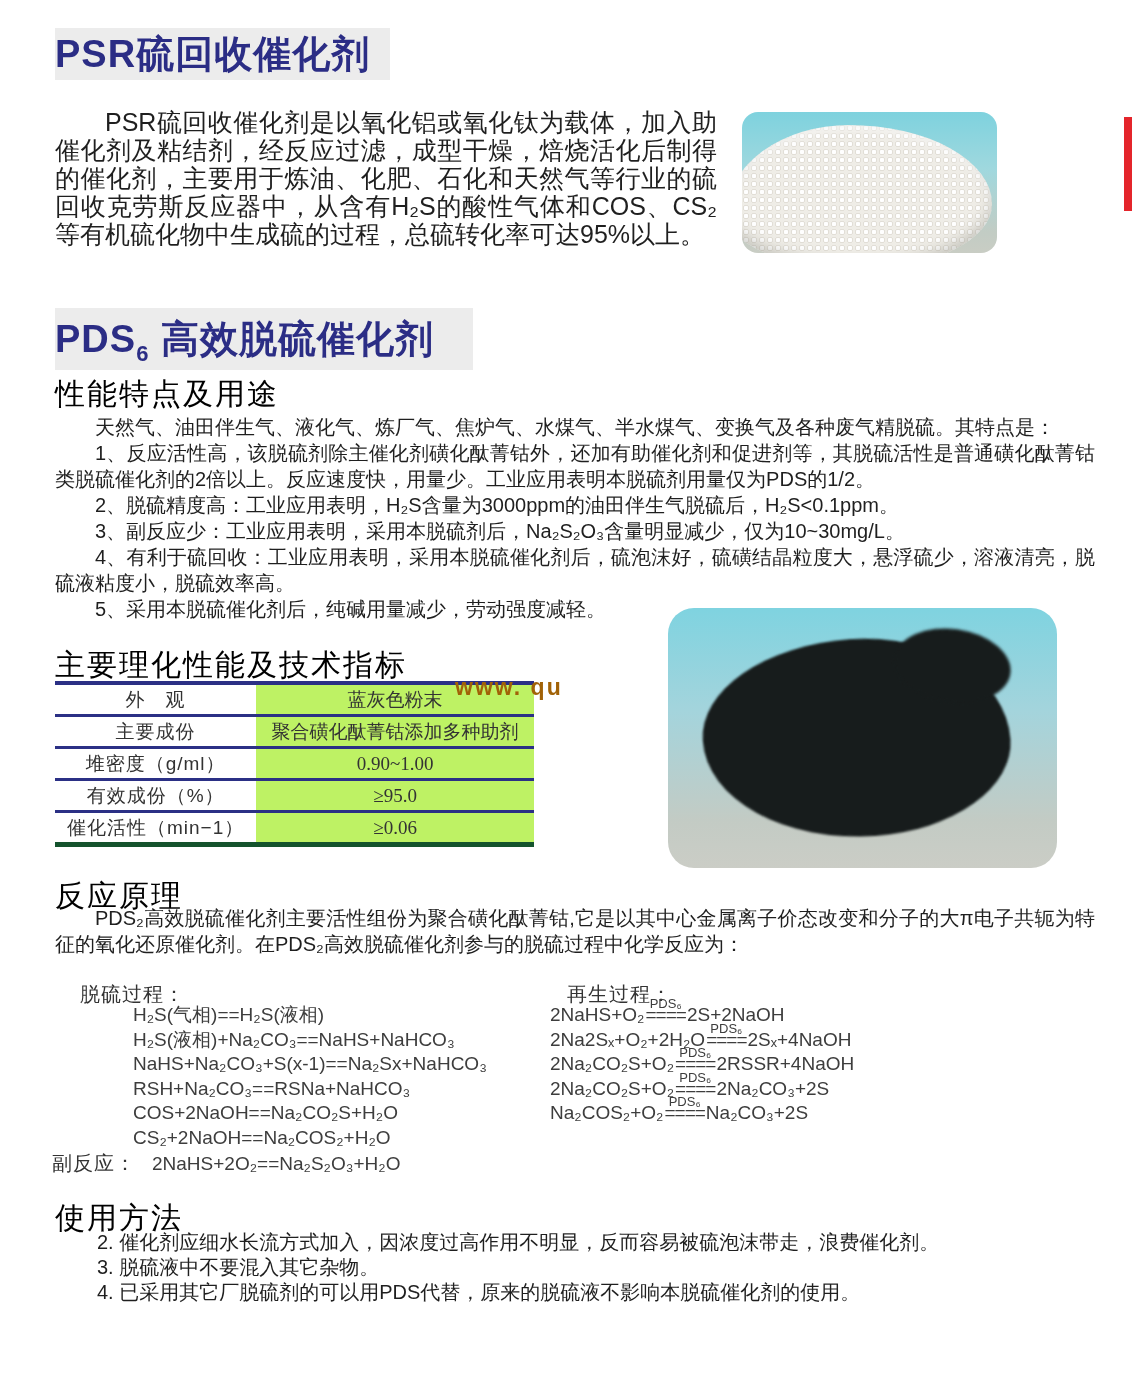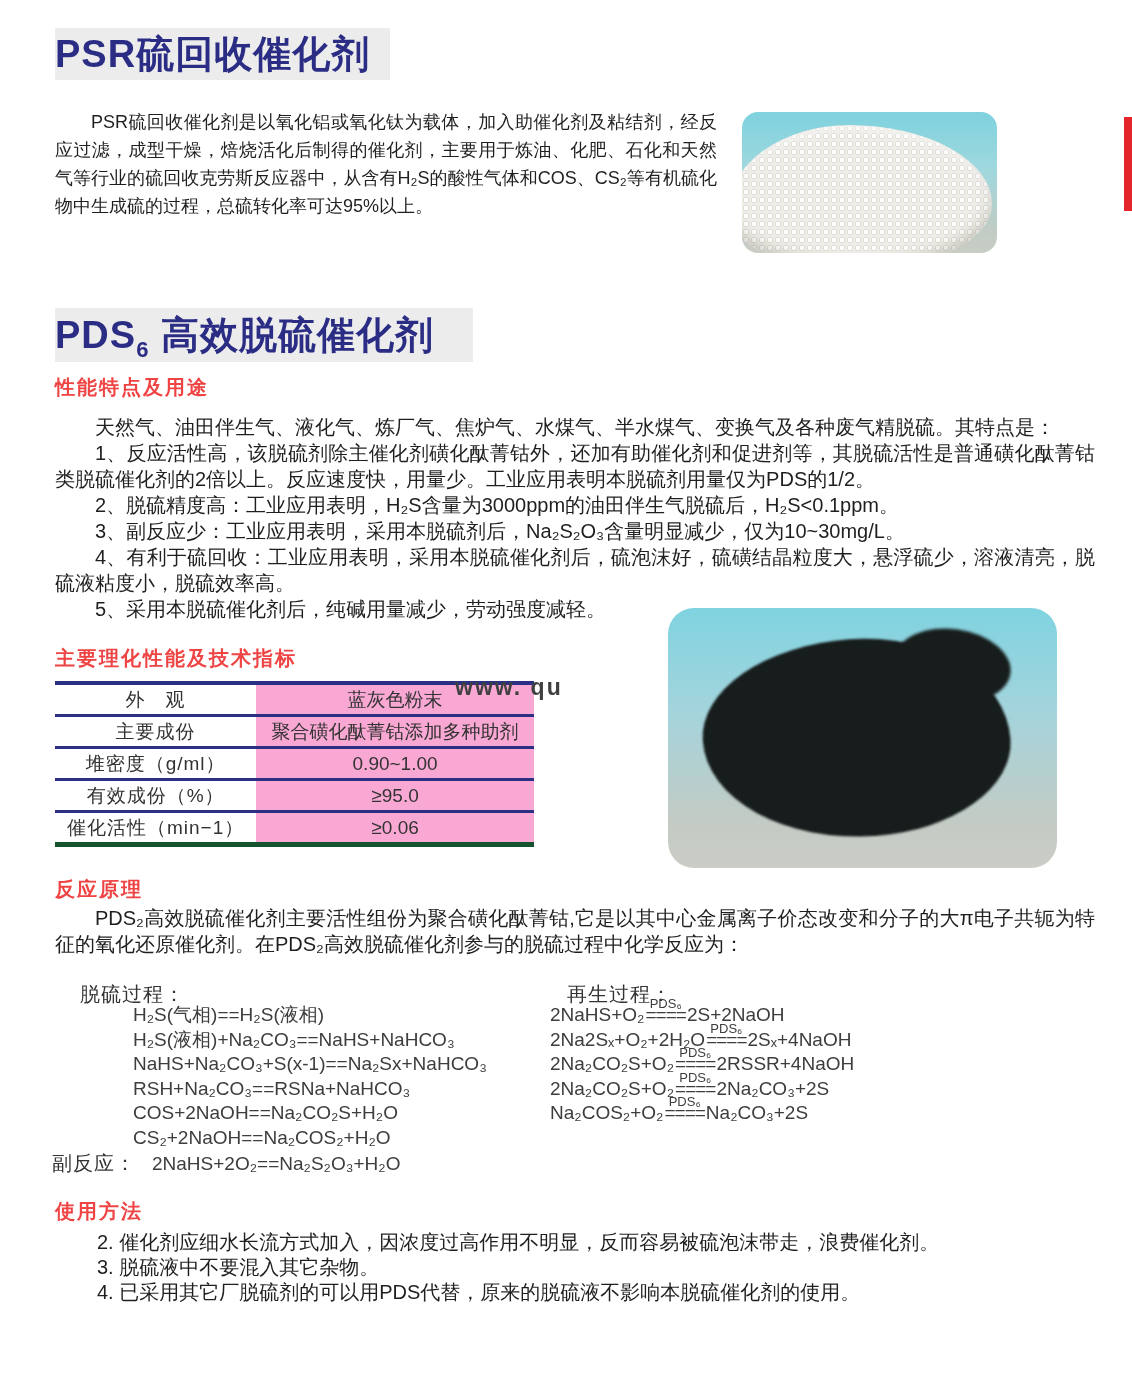--- a/index.html
+++ b/index.html
@@ -2,29 +2,29 @@
 <html><head>
 <meta charset="utf-8">
 <style>
   html,body{margin:0;padding:0;background:#ffffff;}
   .page{position:relative;width:1132px;height:1381px;background:#ffffff;overflow:hidden;
         font-family:"Liberation Sans","DejaVu Sans",sans-serif;color:#222;}
 
   
   .banner{position:absolute;background:#ececec;display:flex;align-items:center;}
   .banner1{left:55px;top:28px;width:335px;height:52px;}
-  .banner2{left:55px;top:308px;width:418px;height:54px;}
+  .banner2{left:55px;top:308px;width:418px;height:62px;}
   .banner-title{font-size:38px;font-weight:bold;color:#2b2d85;letter-spacing:1px;padding-left:0;white-space:nowrap;}
   .banner-title sub{font-size:22px;line-height:0;}
 
   
-  .sec-heading{position:absolute;font-size:20px;font-weight:bold;color:#ef4444;letter-spacing:2px;white-space:nowrap;}
+  .sec-heading{position:absolute;font-size:30px;font-weight:normal;color:#000000;letter-spacing:2px;white-space:nowrap;}
 
   
-  .psr-para{position:absolute;left:55px;top:108px;width:662px;font-size:18px;line-height:28px;
+  .psr-para{position:absolute;left:55px;top:108px;width:662px;font-size:25px;line-height:28px;
             text-align:justify;text-indent:2em;color:#1f1f1f;}
   .features-body{position:absolute;left:55px;top:414px;width:1040px;font-size:20px;line-height:26px;
                  text-align:justify;color:#1f1f1f;}
   .features-body p{margin:0;text-indent:2em;}
   .principle-para{position:absolute;left:55px;top:905px;width:1040px;font-size:20px;line-height:26px;
                   text-align:justify;text-indent:2em;color:#1f1f1f;}
 
   
   .photo{position:absolute;overflow:hidden;}
   .photo1{left:742px;top:112px;width:255px;height:141px;border-radius:16px;
@@ -43,24 +43,24 @@
           border-radius:50%;transform:rotate(8deg);filter:blur(1.5px);}
 
   .red-strip{position:absolute;right:0;top:117px;width:8px;height:94px;background:#e4252b;}
 
   
   .spec-table{position:absolute;left:55px;top:681px;width:479px;
               border-top:4px solid #2b3085;border-bottom:5px solid #14532d;font-size:19px;color:#333;}
   .spec-row{display:flex;border-bottom:3px solid #2b3085;height:29px;}
   .spec-row:last-child{border-bottom:none;}
   .spec-label{width:42%;display:flex;align-items:center;justify-content:center;background:#ffffff;letter-spacing:1px;}
-  .spec-value{width:58%;display:flex;align-items:center;justify-content:center;background:#f9a8d4;}
+  .spec-value{width:58%;display:flex;align-items:center;justify-content:center;background:#bef264;font-family:Liberation Serif, serif;}
 
   
-  .watermark1{position:absolute;left:455px;top:674px;font-size:23px;font-weight:bold;color:#404040;letter-spacing:2px;z-index:5;}
+  .watermark1{position:absolute;left:455px;top:674px;font-size:23px;font-weight:bold;color:#a16207;letter-spacing:2px;z-index:5;}
   .watermark2{position:absolute;left:646px;top:676px;font-size:23px;font-weight:bold;color:#ffffff;z-index:6;}
 
   
   .eq-label{position:absolute;font-size:20px;color:#333;letter-spacing:1px;margin-left:28px;}
   .eq-col{position:absolute;font-size:19px;line-height:24.5px;color:#3d3d3d;white-space:nowrap;}
   .eq-left{left:133px;top:1003px;}
   .eq-right{left:550px;top:1003px;}
   .eq-line{height:24.5px;}
   .cat-eq{position:relative;display:inline-block;margin:0 1px;}
   .cat-eq .cat{position:absolute;font-style:normal;top:-11px;left:50%;transform:translateX(-50%);

